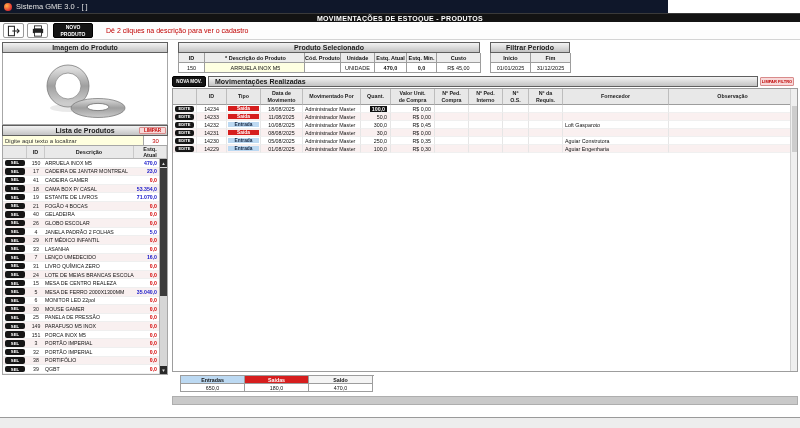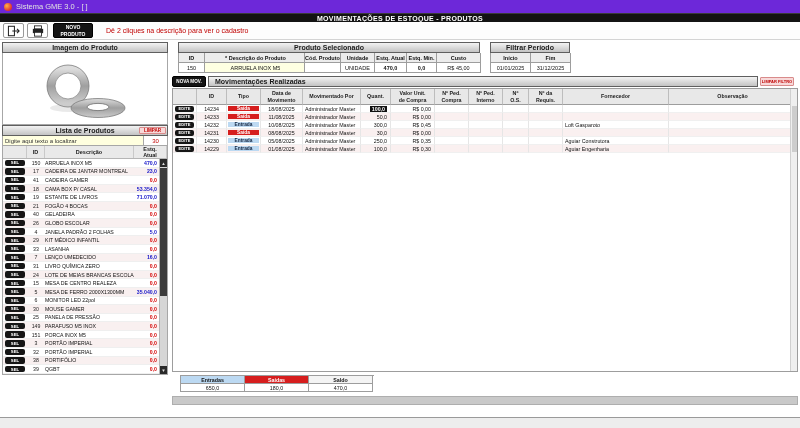--- a/index.html
+++ b/index.html
@@ -1,19 +1,19 @@
 <!DOCTYPE html>
 <html><head>
 <meta charset="utf-8">
 <style>
   *{margin:0;padding:0;box-sizing:border-box;}
   html,body{width:800px;height:428px;}
   body{font-family:"Liberation Sans",sans-serif;background:#fff;position:relative;overflow:hidden;}
 
-  .titlebar{position:absolute;left:0;top:0;width:800px;height:13px;background:#6d28d9;display:flex;align-items:center;gap:4px;padding:0 4px;}
+  .titlebar{position:absolute;left:0;top:0;width:668px;height:13px;background:#0f172a;display:flex;align-items:center;gap:4px;padding:0 4px;}
   .app-icon{width:8px;height:8px;border-radius:50%;background:radial-gradient(circle at 35% 35%,#ffb347,#e03131 70%);flex:0 0 auto;}
   .titlebar span{color:#e2e2e2;font-size:7.5px;}
 
   .appbar{position:absolute;left:0;top:13px;width:800px;height:9px;background:#131313;border-top:1px solid #3a3a3a;display:flex;align-items:center;justify-content:center;}
   .appbar span{color:#fff;font-size:7px;font-weight:bold;letter-spacing:.3px;}
 
   .toolbar{position:absolute;left:0;top:22px;width:800px;height:18px;background:#fdfdfd;border-bottom:1px solid #d4d4d4;display:flex;align-items:center;gap:3px;padding:0 3px;}
   .tool-btn{width:21px;height:15px;background:#fff;border:1px solid #9a9a9a;border-radius:2px;display:flex;align-items:center;justify-content:center;cursor:pointer;}
   .btn-dark{background:#141414;color:#fff;border:1px solid #000;border-radius:2px;font-weight:bold;text-align:center;font-family:inherit;cursor:pointer;}
   .novo{width:40px;height:15px;font-size:5px;line-height:1.25;white-space:pre-line;margin-left:2px;display:flex;align-items:center;justify-content:center;}

